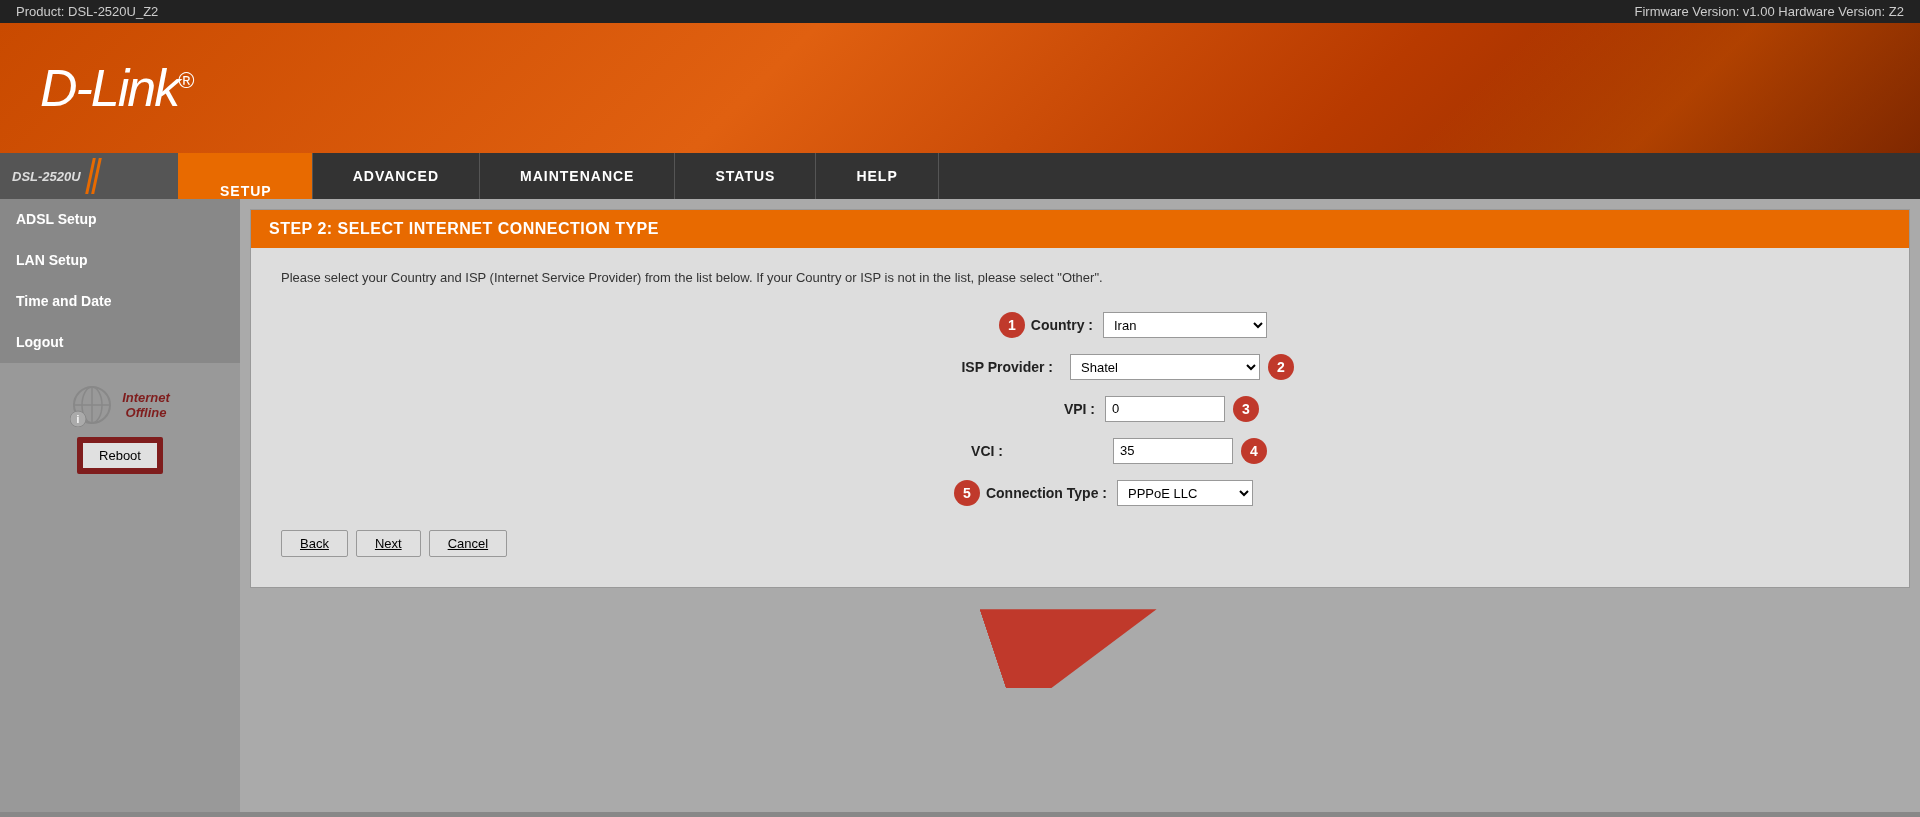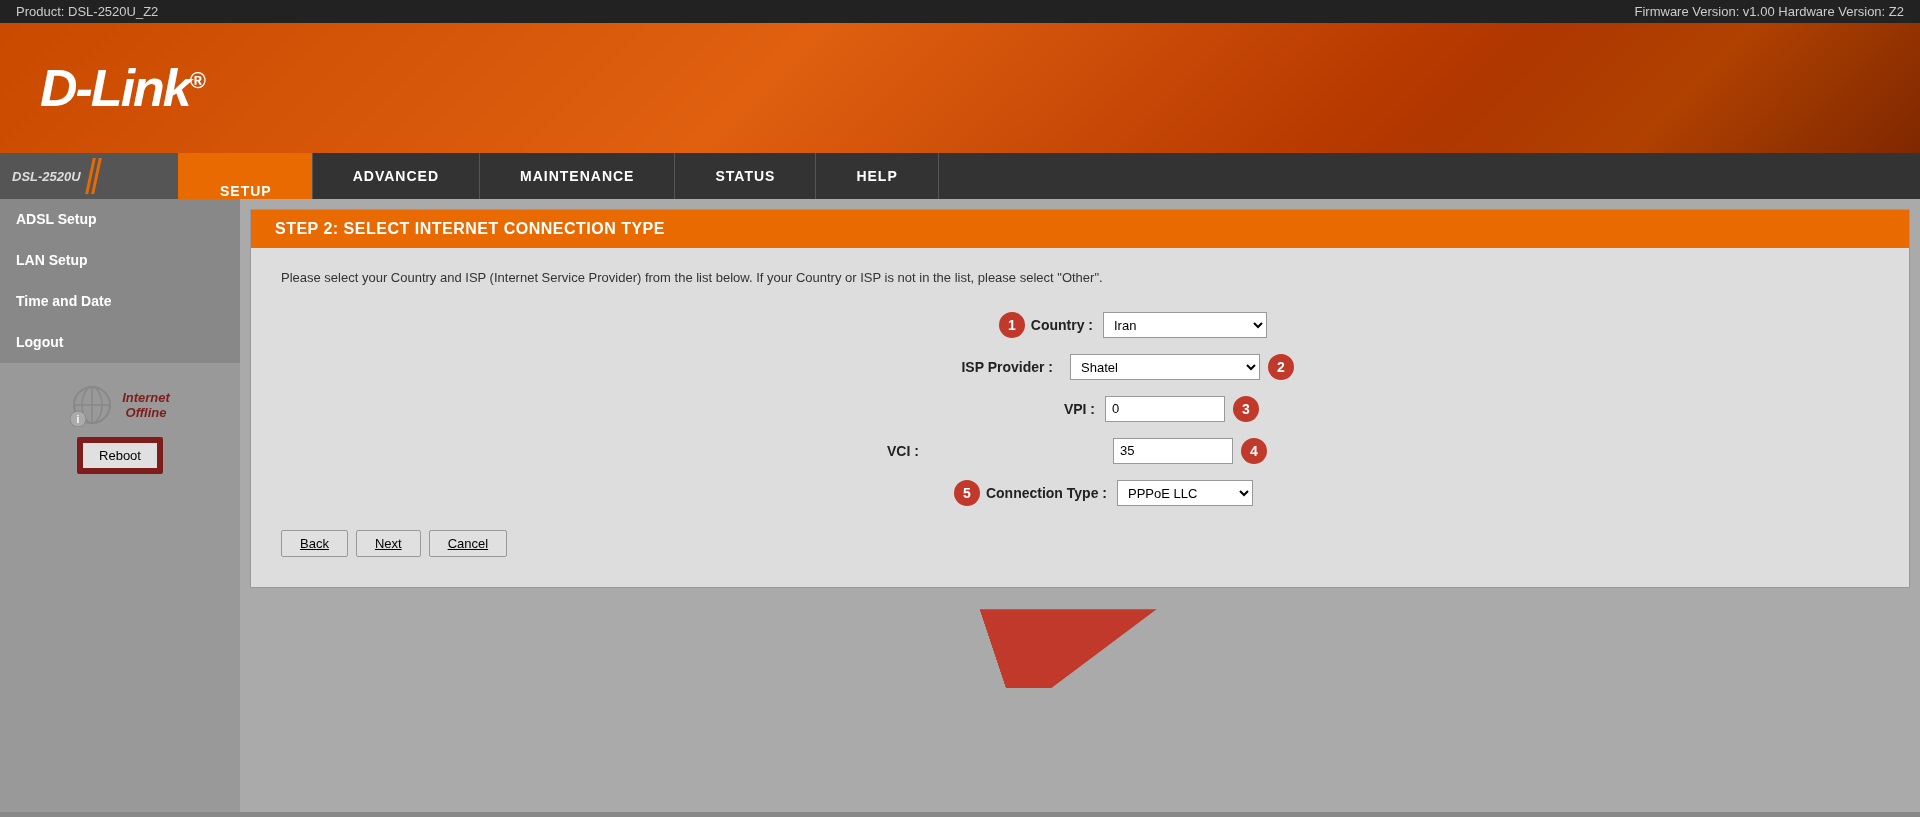--- a/index.html
+++ b/index.html
@@ -36,21 +36,21 @@
     .header::after {
       content: '';
       position: absolute;
       right: 0; top: 0; bottom: 0;
       width: 600px;
       background: linear-gradient(135deg, transparent 30%, rgba(200,90,0,0.4) 60%, rgba(120,40,0,0.6) 100%);
       clip-path: polygon(30% 0, 100% 0, 100% 100%, 0% 100%);
     }
     .logo-text {
       font-size: 52px;
-      font-weight: 700;
+      font-weight: 400;
       color: #fff;
       font-style: italic;
       letter-spacing: -2px;
     }
     .logo-reg {
       font-size: 22px;
       vertical-align: super;
       font-style: normal;
     }
 
@@ -151,21 +151,21 @@
       background: #e8e8e8;
       border: 1px solid #999;
       margin: 10px;
     }
 
     .content-header {
       background: #e86a00;
       color: #fff;
       font-size: 16px;
       font-weight: bold;
-      padding: 10px 24px;
+      padding: 10px 18px;
       letter-spacing: 0.5px;
     }
 
     .content-body {
       background: #ddd;
       padding: 20px 30px 30px;
     }
 
     .description {
       font-size: 13px;
@@ -361,21 +361,21 @@
 
         <div class="form-row">
           <div style="display:flex;align-items:center;justify-content:flex-end;width:200px;margin-right:10px;">
             <span class="form-label" style="width:auto;margin-right:0;">VPI :</span>
           </div>
           <input type="text" class="form-input" value="0" style="">
           <span class="step-badge extra-badge">3</span>
         </div>
 
         <div class="form-row">
-          <div style="display:flex;align-items:center;justify-content:flex-start;width:200px;margin-right:26px;">
+          <div style="display:flex;align-items:center;justify-content:center;width:200px;margin-right:26px;">
             <span class="form-label" style="width:auto;margin-right:0;">VCI :</span>
           </div>
           <input type="text" class="form-input" value="35" style="">
           <span class="step-badge extra-badge">4</span>
         </div>
 
         <div class="form-row">
           <div style="display:flex;align-items:center;justify-content:flex-end;width:200px;margin-right:10px;">
             <span class="step-badge">5</span>
             <span class="form-label" style="width:auto;margin-right:0;">Connection Type :</span>

